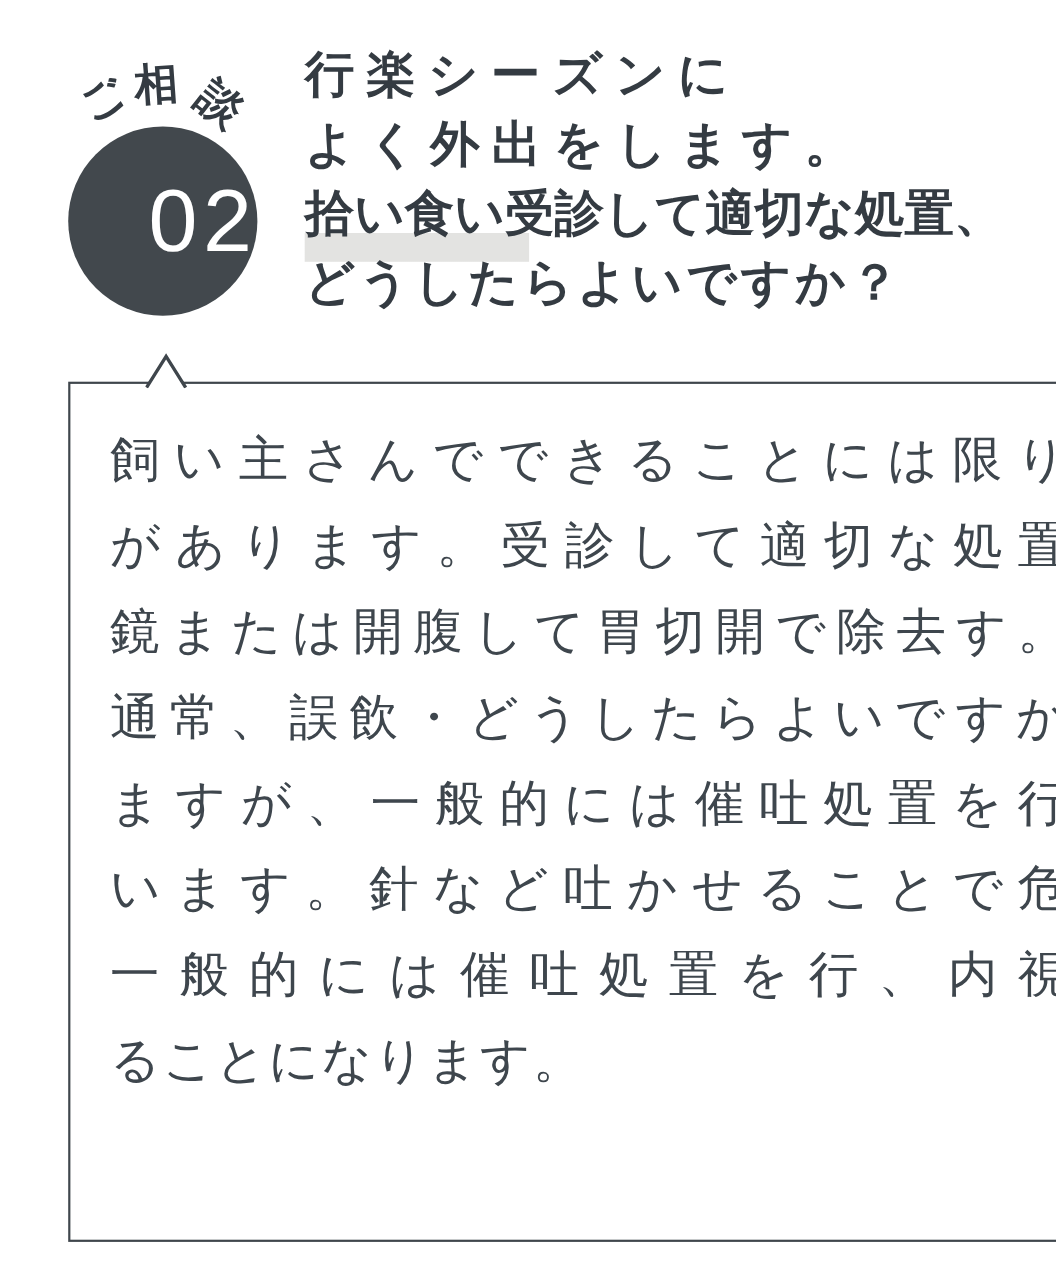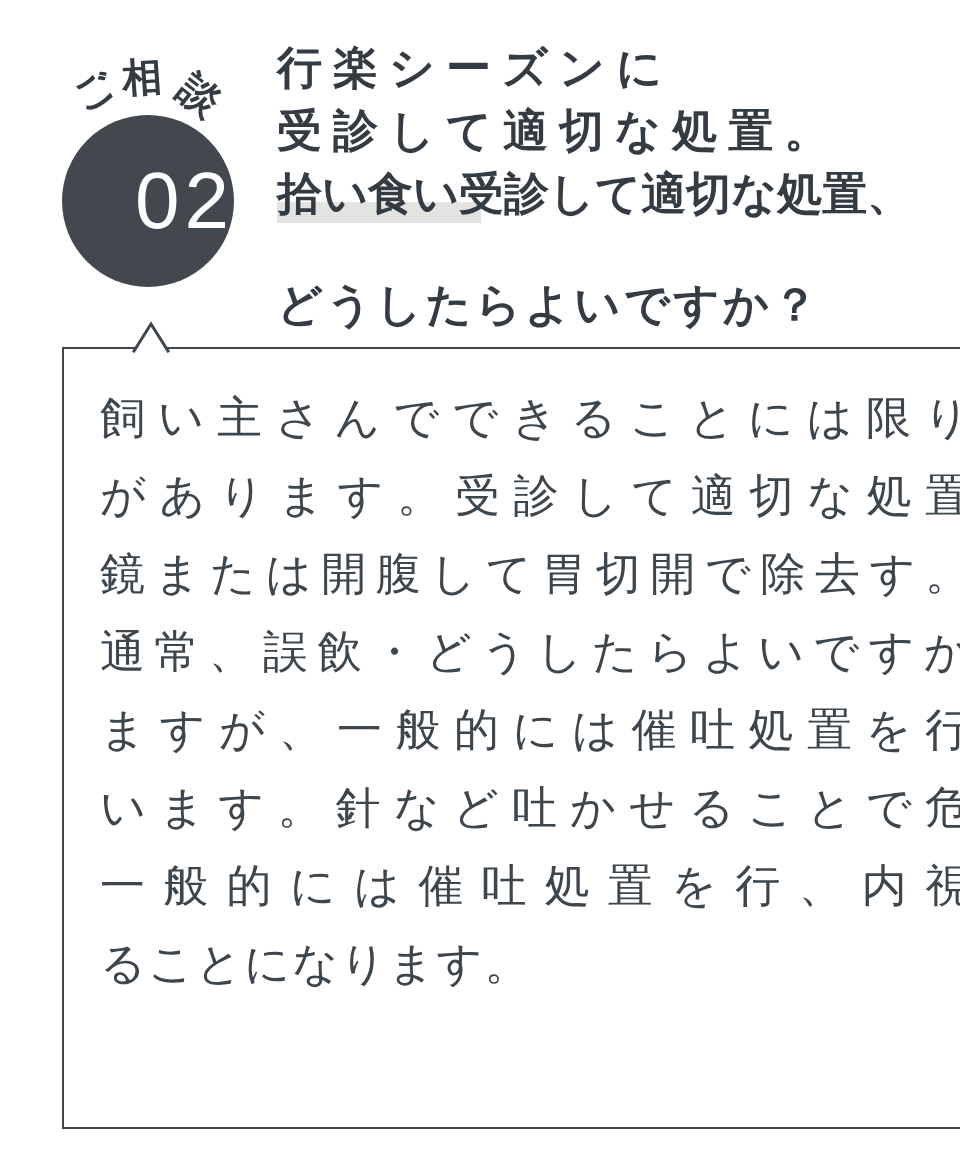--- a/index.html
+++ b/index.html
@@ -46,25 +46,25 @@
   }
 
   
   .question{
     position:absolute;left:277px;top:36px;width:660px;
     color:var(--ink);font-weight:700;font-size:45px;
   }
   .q-line{line-height:63px;white-space:nowrap;}
   .q-line.ls-wide{letter-spacing:11px;}
   .q-line.ls-tight{letter-spacing:0px;}
-  .q-line.ls-mid{letter-spacing:3.5px;margin-top:48px;}
+  .q-line.ls-mid{letter-spacing:3.5px;}
   .hl{
     background:linear-gradient(transparent 62%, var(--highlight) 62%);
     padding-right:22px;margin-right:-22px;
-    padding-bottom:4px;
+    padding-bottom:19px;
   }
 
   
   .answer-box{
     position:absolute;left:62px;top:347px;
     width:942px;height:782px;
     background:var(--bg);
     border:2px solid var(--border);
     padding:30px 30px 0 36px;
   }
@@ -94,21 +94,21 @@
     <div class="arc-char c0">ご</div>
     <div class="arc-char c1">相</div>
     <div class="arc-char c2">談</div>
     <div class="badge-circle">
       <div class="badge-number">02</div>
     </div>
   </div>
 
   <div class="question">
     <div class="q-line ls-wide">行楽シーズンに</div>
-    <div class="q-line ls-wide">受診して適切な処置。</div>
+    <div class="q-line ls-wide">よく外出をします。</div>
     <div class="q-line ls-tight"><span class="hl">拾い食い</span><span>受診して適切な処置、</span></div>
     <div class="q-line ls-mid">どうしたらよいですか？</div>
   </div>
 
   <div class="answer-box">
     <svg class="pointer" viewBox="0 0 38 32" xmlns="http://www.w3.org/2000/svg">
       <path d="M2 30 L19 3 L36 30" fill="#ffffff" stroke="#3f464c" stroke-width="3" stroke-linecap="square"></path>
     </svg>
     <div class="answer">
       <div class="a-line">飼い主さんでできることには限り</div>

